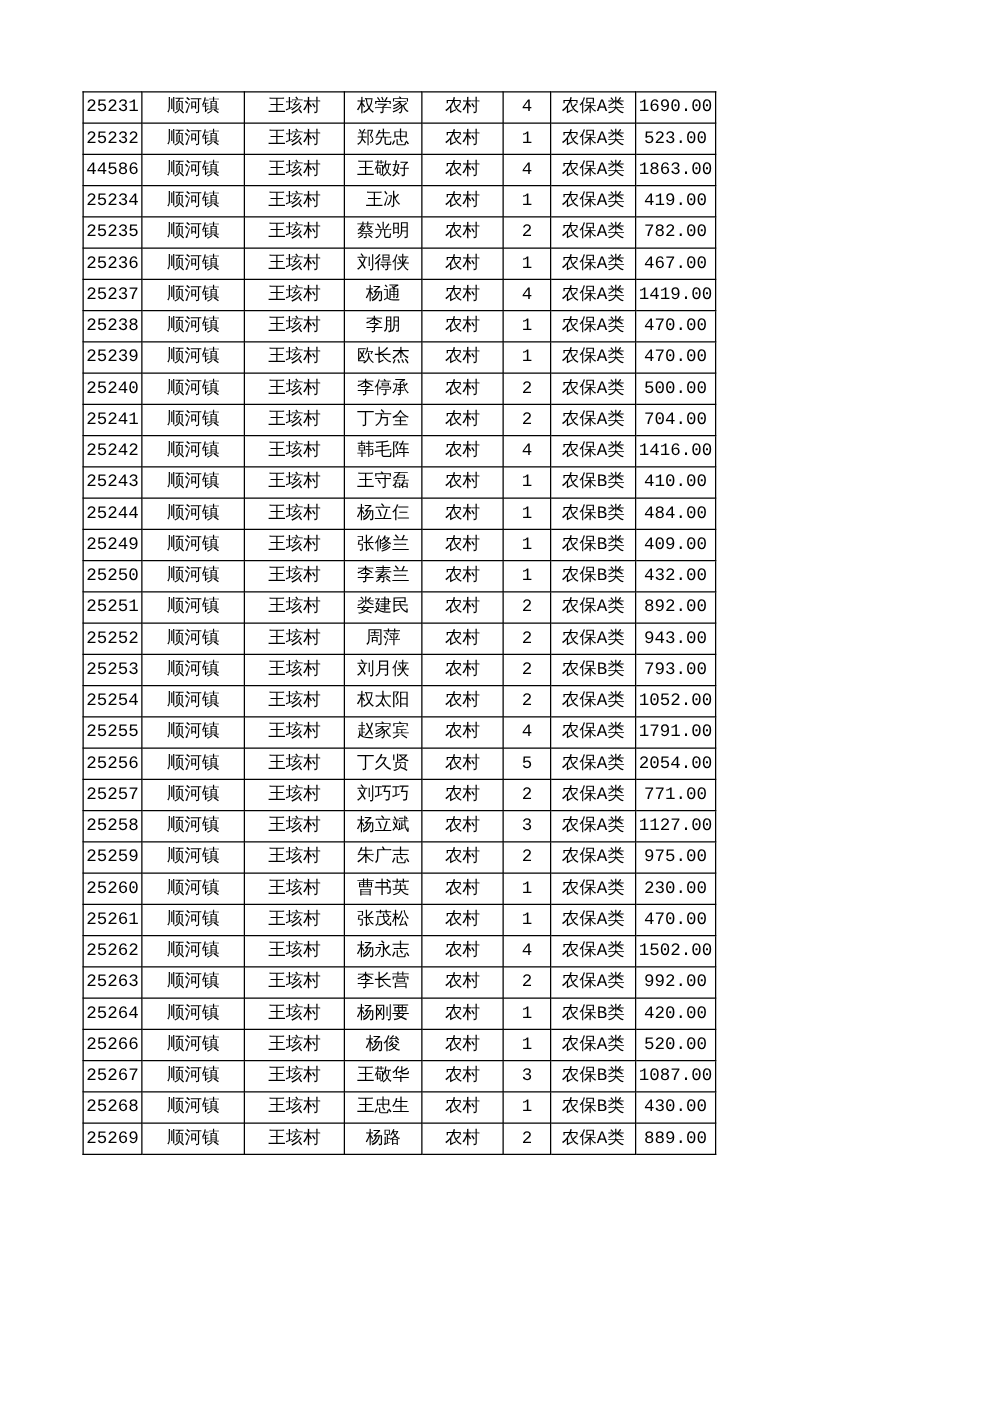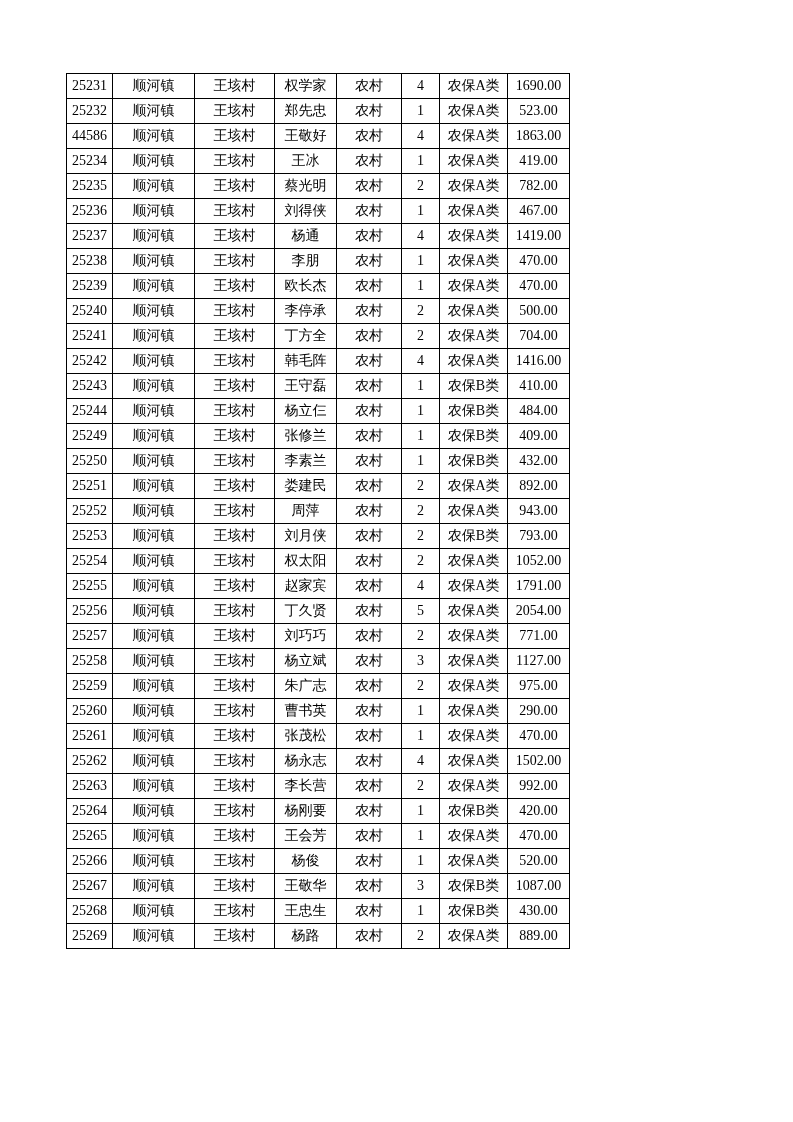--- a/index.html
+++ b/index.html
@@ -15,20 +15,21 @@
     color: #000000;
   }
   .table-wrap {
     position: absolute;
     left: 66px;
     top: 73px;
   }
   table.data-table {
     border-collapse: collapse;
     table-layout: fixed;
+    font-family: Liberation Mono, monospace;
   }
   table.data-table td {
     border: 1px solid #000000;
     height: 24px;
     padding: 0 2px;
     box-sizing: border-box;
     text-align: center;
     vertical-align: middle;
     font-size: 14px;
     line-height: 24px;
@@ -311,21 +312,21 @@
           <td>975.00</td>
         </tr>
         <tr>
           <td>25260</td>
           <td>顺河镇</td>
           <td>王垓村</td>
           <td>曹书英</td>
           <td>农村</td>
           <td>1</td>
           <td>农保A类</td>
-          <td>290.00</td>
+          <td>230.00</td>
         </tr>
         <tr>
           <td>25261</td>
           <td>顺河镇</td>
           <td>王垓村</td>
           <td>张茂松</td>
           <td>农村</td>
           <td>1</td>
           <td>农保A类</td>
           <td>470.00</td>
@@ -352,30 +353,20 @@
         </tr>
         <tr>
           <td>25264</td>
           <td>顺河镇</td>
           <td>王垓村</td>
           <td>杨刚要</td>
           <td>农村</td>
           <td>1</td>
           <td>农保B类</td>
           <td>420.00</td>
-        </tr>
-        <tr>
-          <td>25265</td>
-          <td>顺河镇</td>
-          <td>王垓村</td>
-          <td>王会芳</td>
-          <td>农村</td>
-          <td>1</td>
-          <td>农保A类</td>
-          <td>470.00</td>
         </tr>
         <tr>
           <td>25266</td>
           <td>顺河镇</td>
           <td>王垓村</td>
           <td>杨俊</td>
           <td>农村</td>
           <td>1</td>
           <td>农保A类</td>
           <td>520.00</td>

